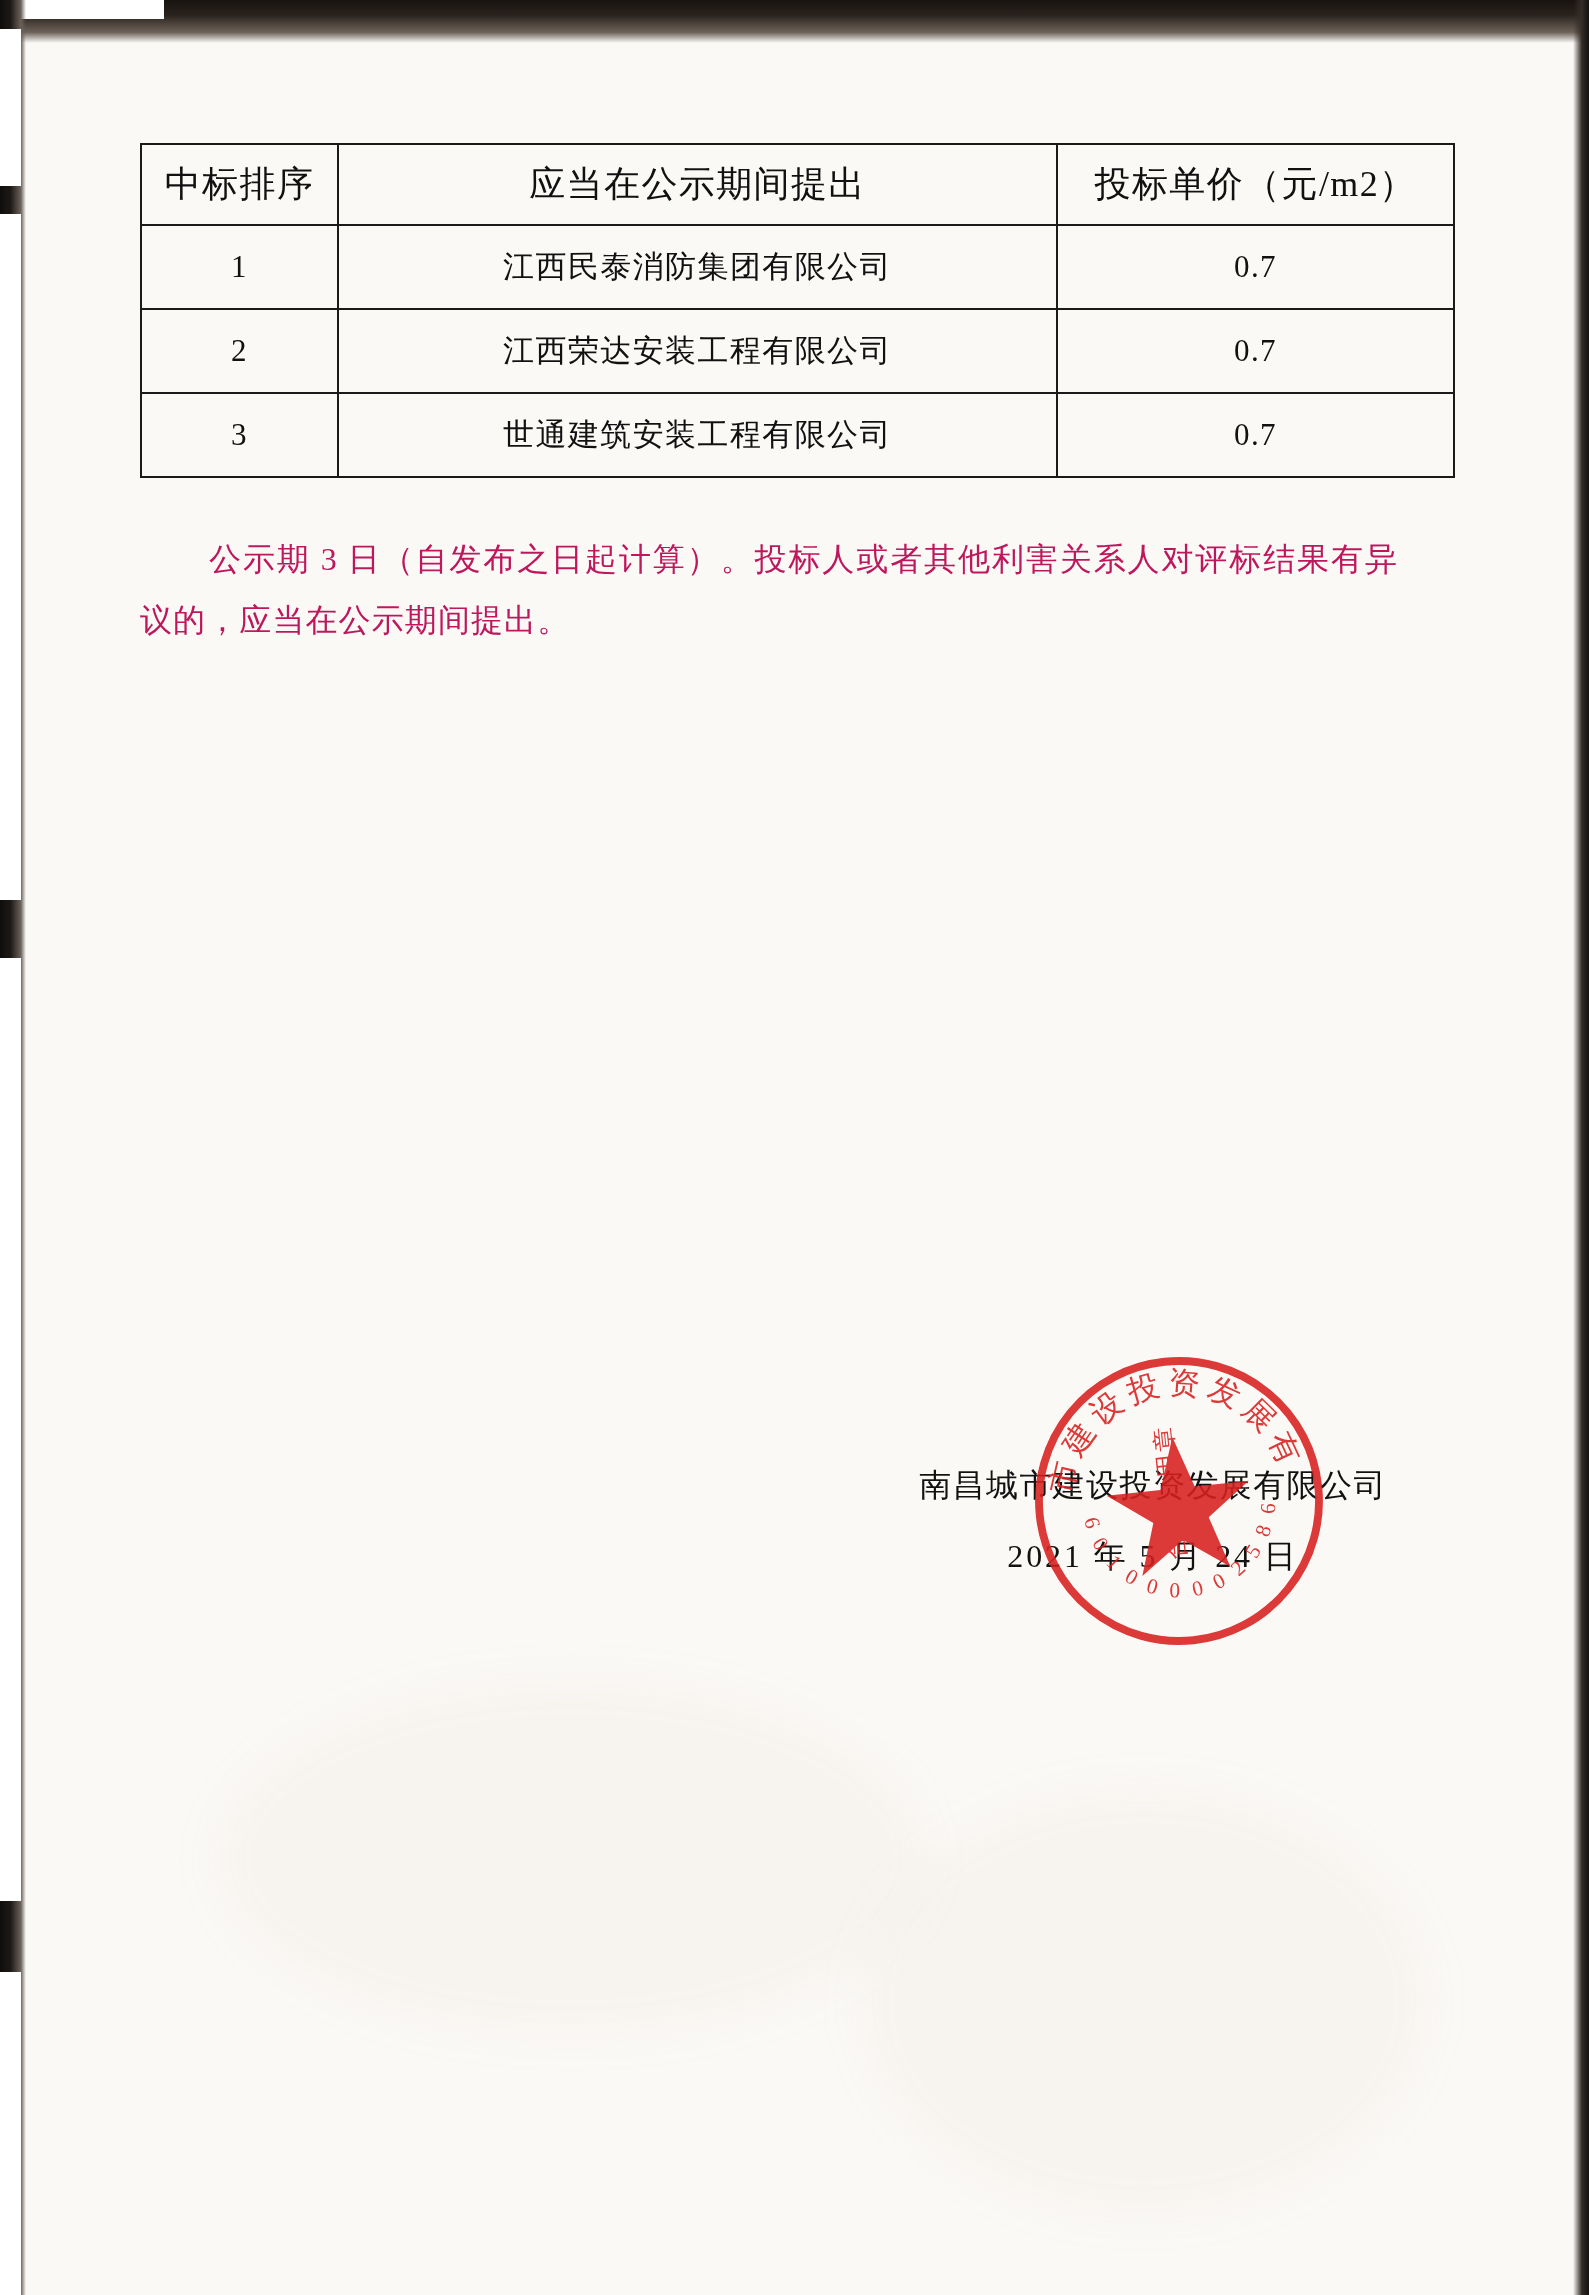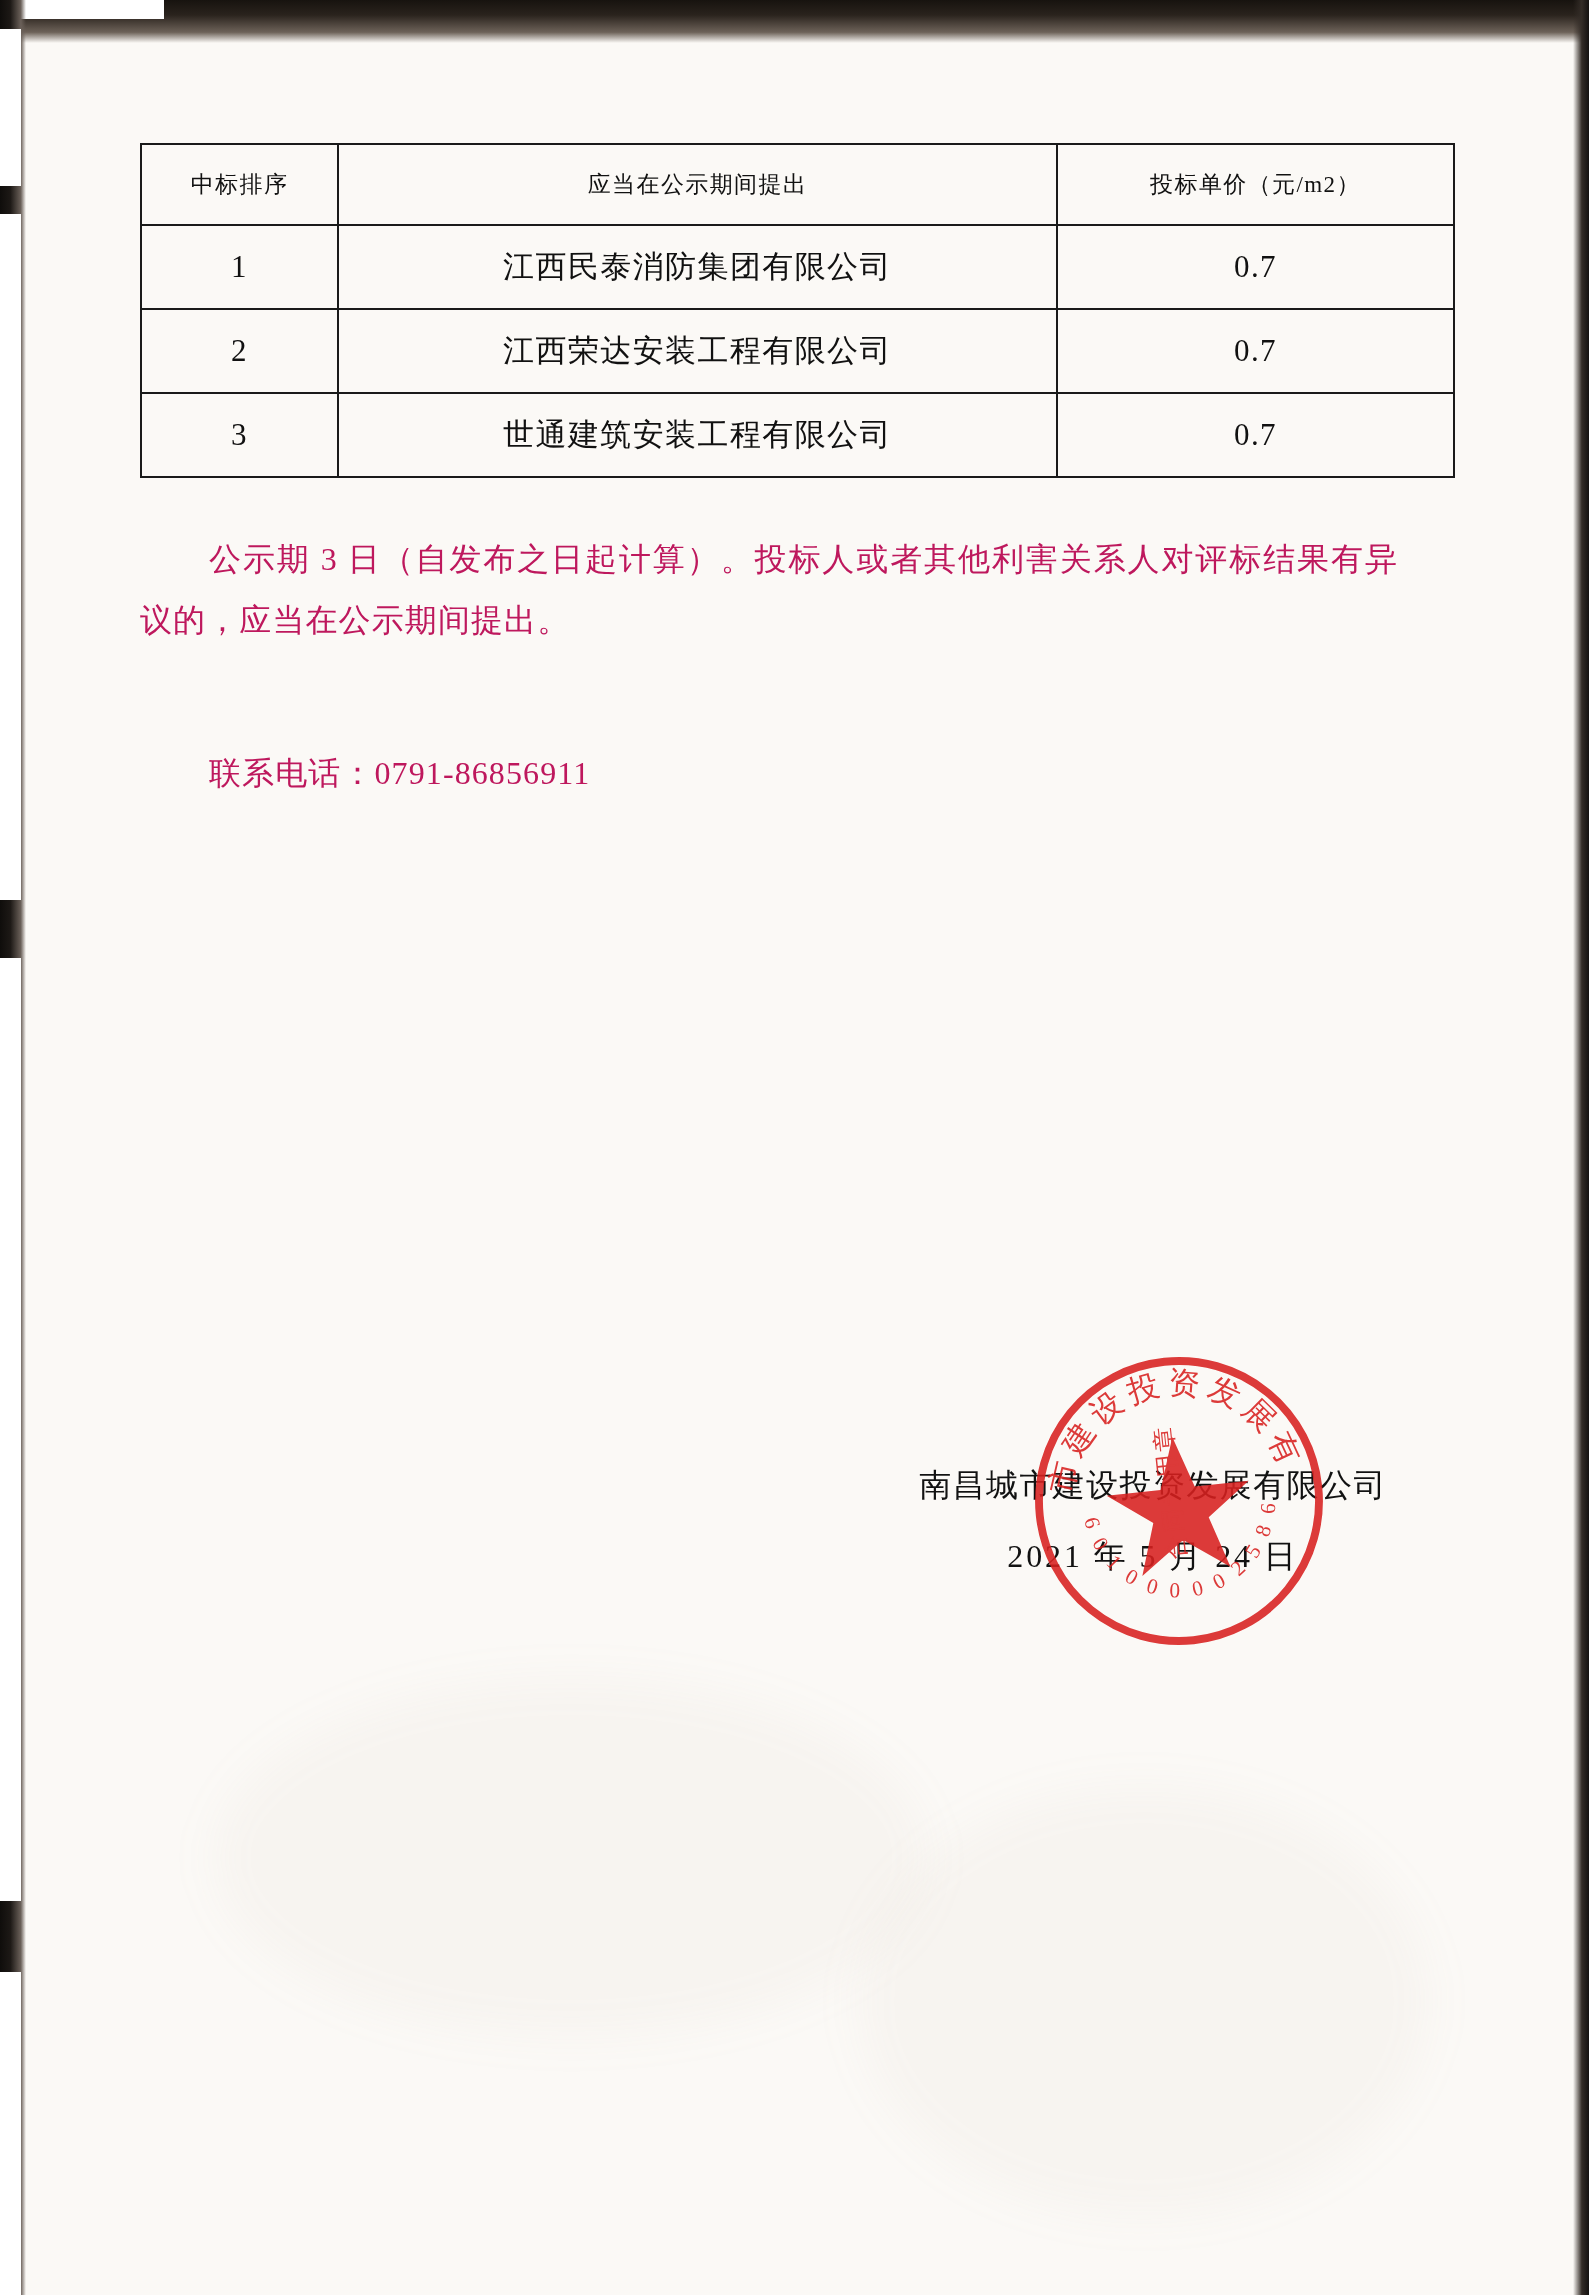--- a/index.html
+++ b/index.html
@@ -76,21 +76,21 @@
   }
   table.bid-table td, table.bid-table th {
     border: 2.1px solid #1a1a1a;
     text-align: center;
     vertical-align: middle;
     font-weight: normal;
     color: #111;
   }
   table.bid-table thead th {
     height: 77px;
-    font-size: 23px;
+    font-size: 36px;
     letter-spacing: 1.4px;
     font-family: "Liberation Serif", "DejaVu Serif", serif;
   }
   table.bid-table tbody td {
     height: 80px;
     font-size: 31px;
     letter-spacing: 1.4px;
   }
   .col-rank { width: 193px; }
   .col-name { width: 715px; }
@@ -185,21 +185,20 @@
       </tr>
       <tr>
         <td class="num-cell">3</td>
         <td>世通建筑安装工程有限公司</td>
         <td class="num-cell">0.7</td>
       </tr>
     </tbody>
   </table>
 
   <div class="para indent" id="p-notice">公示期 3 日（自发布之日起计算）。投标人或者其他利害关系人对评标结果有异议的，应当在公示期间提出。</div>
-  <div class="para indent" id="p-phone">联系电话：0791-86856911</div>
 
   <div class="signature" id="sig-company">南昌城市建设投资发展有限公司</div>
   <div class="signature" id="sig-date">2021 年 5 月 24 日</div>
 
   <div class="stamp">
     <svg width="300" height="300" viewBox="0 0 420 420" xmlns="http://www.w3.org/2000/svg">
       <defs>
         <path id="ringTop" d="M 60,210 A 150,150 0 0 1 360,210"></path>
         <path id="ringBottom" d="M 75,210 A 135,135 0 0 0 345,210"></path>
       </defs>

